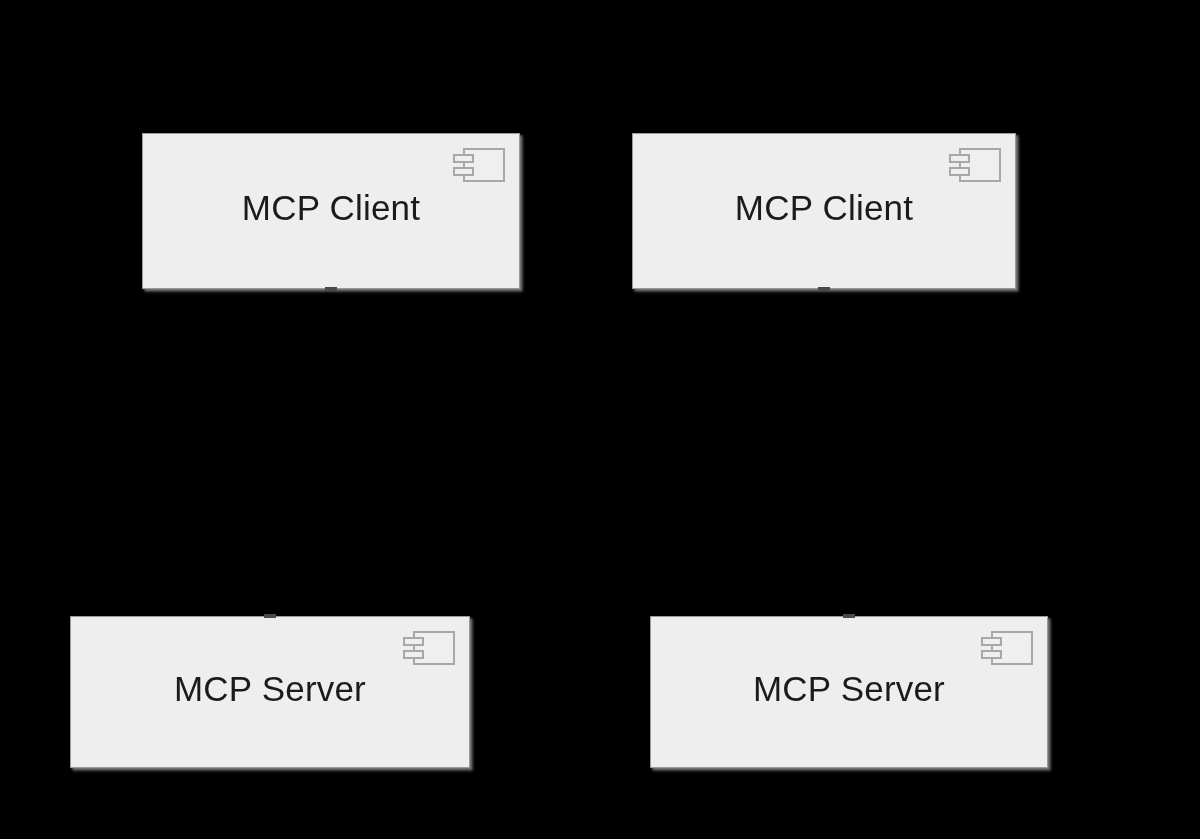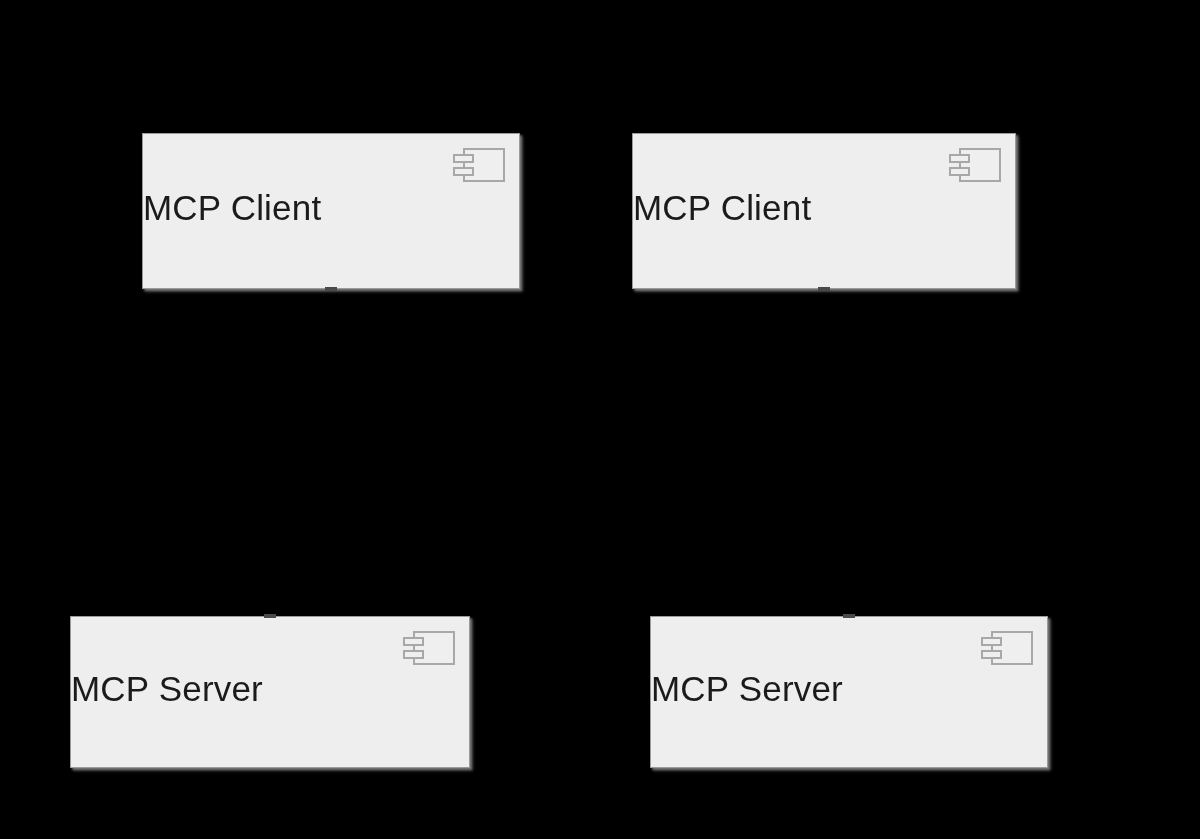--- a/index.html
+++ b/index.html
@@ -27,20 +27,21 @@
   
   .component {
     position: absolute;
     box-sizing: border-box;
     background: #eeeeee;
     border: 1px solid #9a9a9a;
     box-shadow: 3px 3px 3px rgba(255,255,255,0.22),
                 2px 2px 2px rgba(160,160,160,0.5);
     display: flex;
     align-items: center;
+    justify-content: center;
   }
 
   .component-label {
     font-family: "Liberation Sans", sans-serif;
     font-size: 35px;
     line-height: 1;
     color: #1b1b1b;
     letter-spacing: 0.2px;
     user-select: none;
     white-space: nowrap;

